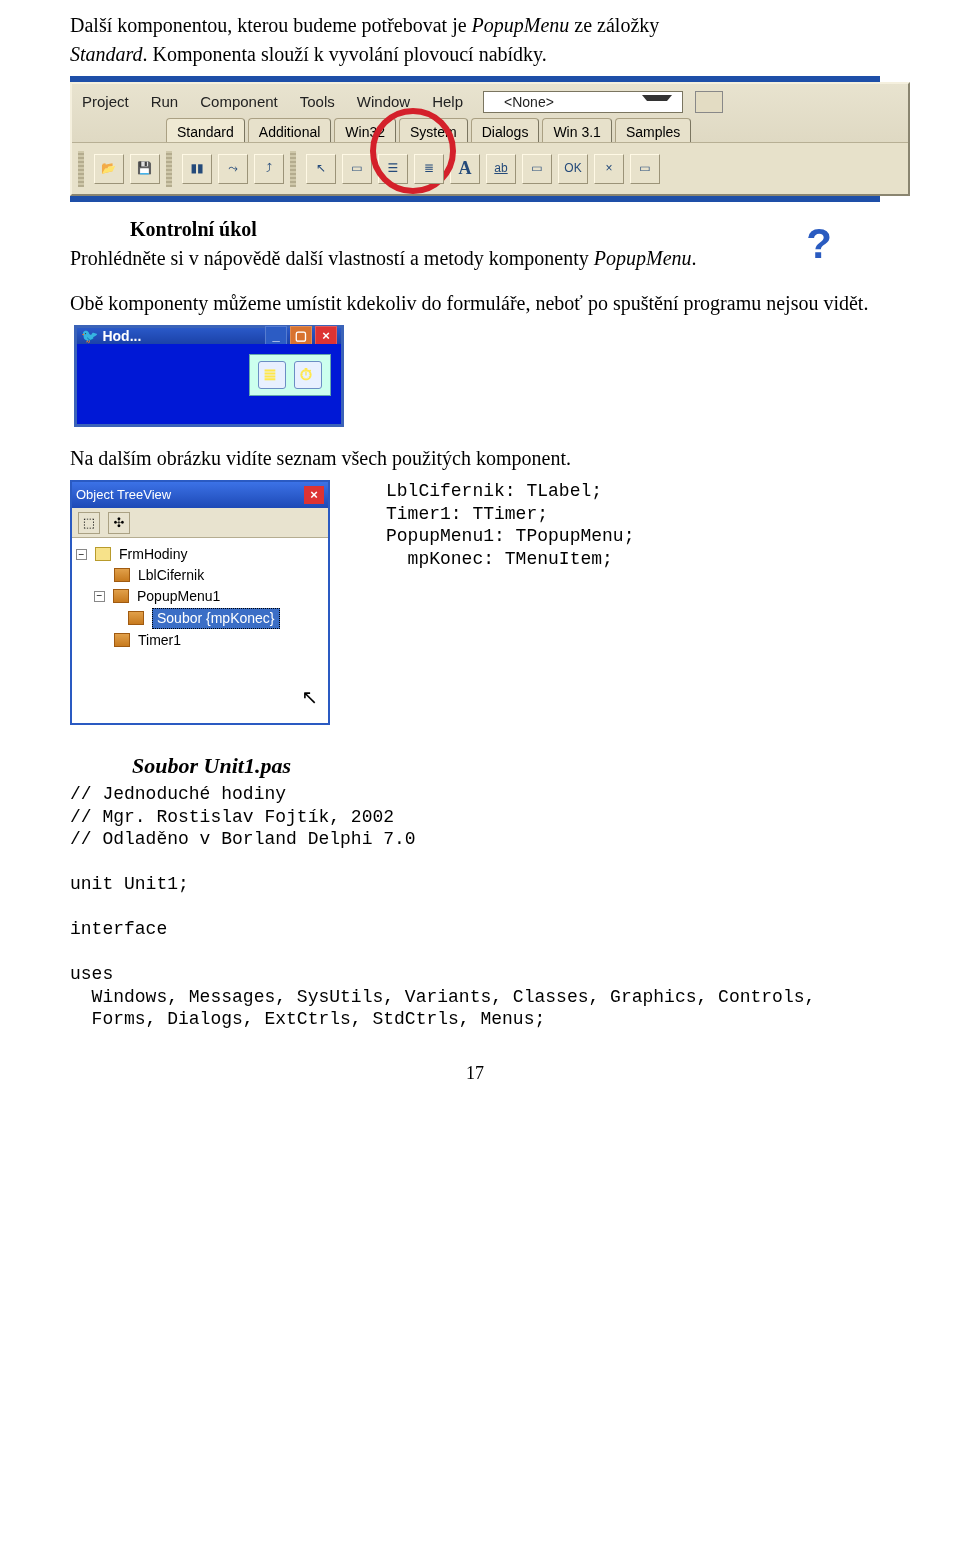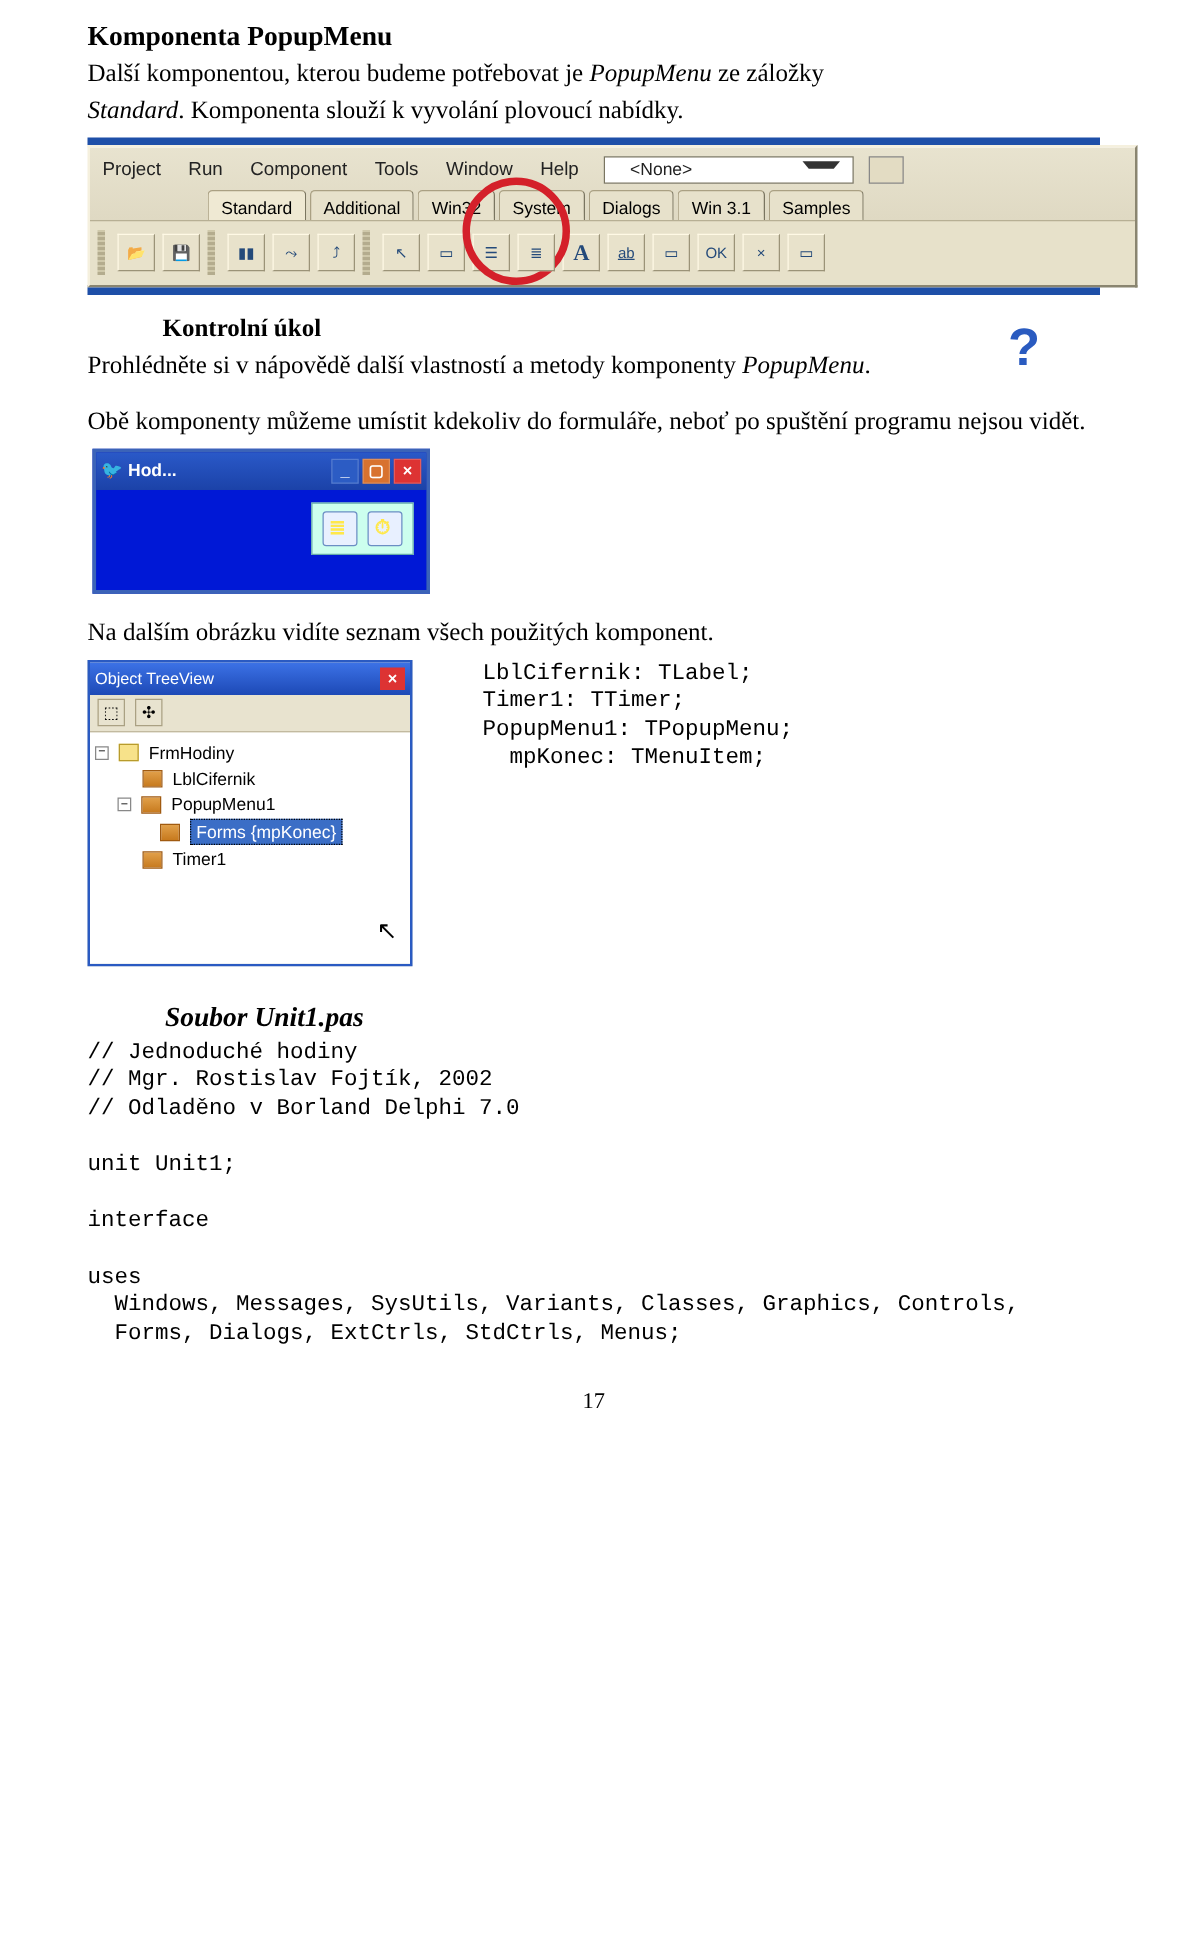--- a/index.html
+++ b/index.html
@@ -99,21 +99,21 @@
   }
   .kontrol-block { position: relative; margin-top: 20px; }
 
   
   .hod-wrap { margin: 8px 0 12px 4px; }
   .hod {
     width: 270px; border: 3px solid #3b63b8; background: #0b22b8;
     font-family: Tahoma, sans-serif; color: #000;
   }
   .hod-title {
-    height: 30px; background: linear-gradient(#2a59c8, #1b42a8);
+    height: 16px; background: linear-gradient(#2a59c8, #1b42a8);
     display: flex; align-items: center; justify-content: space-between;
     padding: 0 4px; color: #fff; font-size: 14px; font-weight: bold;
   }
   .hod-title .btns { display: flex; gap: 3px; }
   .hod-title .btn { width: 22px; height: 20px; background: #d8722f; border: 1px solid #fff3; display: flex; align-items: center; justify-content: center; font-size: 13px; color: #fff; }
   .hod-title .btn.min { background: #2c5cc4; }
   .hod-title .btn.close { background: #d33; }
   .hod-body {
     position: relative; height: 80px; background: #0018d6;
     display: flex; align-items: center; padding-left: 8px;
@@ -159,21 +159,20 @@
   }
   .section-title { font-style: italic; font-weight: bold; font-family: "Times New Roman"; font-size: 22px; margin-top: 26px; margin-bottom: 2px; margin-left: 62px; }
 
   .pagenum { text-align: center; font-size: 18px; margin-top: 30px; }
 </style>
 </head>
 <body>
 
 <div class="page">
 
-  <div class="heading indent">Komponenta PopupMenu</div>
   <div class="para indent">
     <span>Další komponentou, kterou budeme potřebovat je </span><span class="italic">PopupMenu</span><span> ze záložky </span>
   </div>
   <div class="para" style="margin-left:0">
     <span class="italic">Standard</span><span>. Komponenta slouží k vyvolání plovoucí nabídky.</span>
   </div>
 
   <div class="toolbar-wrap">
     <div style="position:relative">
       <div class="blue-strip"></div>
@@ -282,21 +281,21 @@
           <span class="tree-icon cube"></span>
           <span>LblCifernik</span>
         </div>
         <div class="tree-row" style="padding-left:18px">
           <span class="tree-box">−</span>
           <span class="tree-icon cube"></span>
           <span>PopupMenu1</span>
         </div>
         <div class="tree-row" style="padding-left:52px">
           <span class="tree-icon cube"></span>
-          <span class="tree-sel">Forms {mpKonec}</span>
+          <span class="tree-sel">Soubor {mpKonec}</span>
         </div>
         <div class="tree-row" style="padding-left:18px">
           <span class="tree-indent"></span>
           <span class="tree-icon cube"></span>
           <span>Timer1</span>
         </div>
         <div style="text-align:right;padding-right:6px;margin-top:34px;font-size:20px">↖</div>
       </div>
     </div>
 

